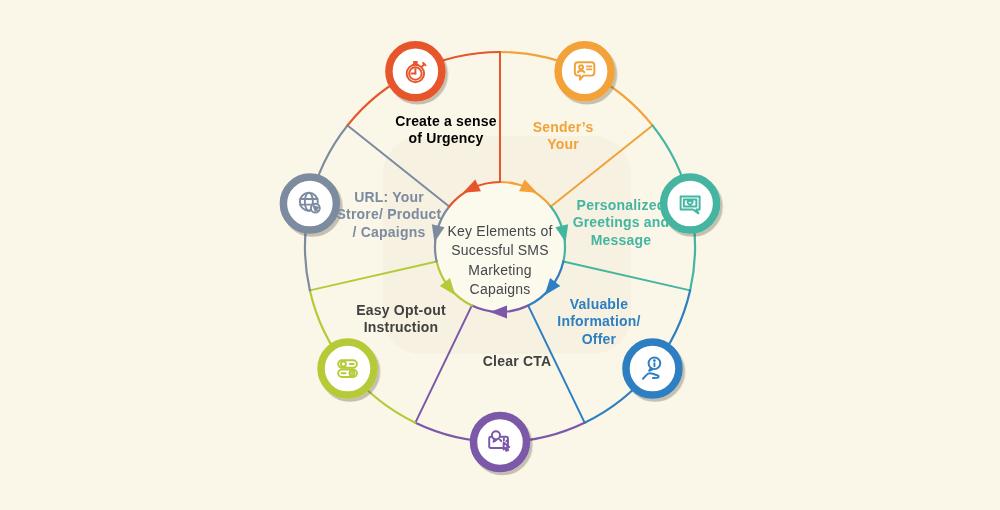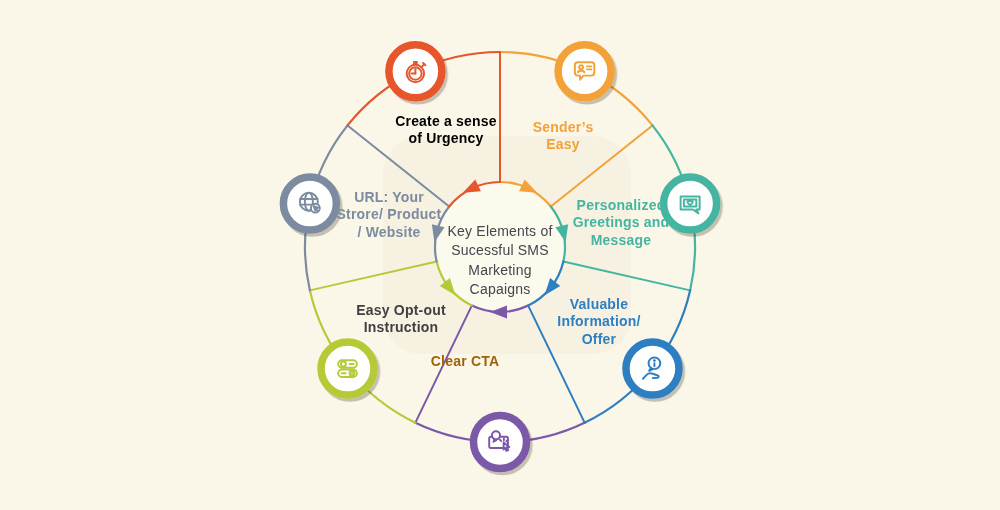--- a/index.html
+++ b/index.html
@@ -174,33 +174,33 @@
               <path d="M17.1 8.3l1.8-1.8"></path>
               <path d="M17.9 5.5l1.9 1.9"></path>
             </g>
           </g>
         </g>
       </g>
   </svg>
 
   <div class="labels" id="labels-root">
       <div class="seg-label" style="left: 563px; top: 136px; color: rgb(242, 162, 56);">Sender’s
-Easy</div>
+Your</div>
       <div class="seg-label" style="left: 599px; top: 322px; color: rgb(46, 127, 194);">Valuable
 Information/
 Offer</div>
       <div class="seg-label" style="left: 621px; top: 223px; color: rgb(68, 181, 161);">Personalized
 Greetings and
 Message</div>
-      <div class="seg-label" style="left: 465px; top: 362px; color: #a16207;">Clear CTA</div>
+      <div class="seg-label" style="left: 517px; top: 362px; color: #404040;">Clear CTA</div>
       <div class="seg-label" style="left: 401px; top: 319px; color: #404040;">Easy Opt-out
 Instruction</div>
       <div class="seg-label" style="left: 389px; top: 215px; color: rgb(124, 139, 160);">URL: Your
 Strore/ Product
-/ Website</div>
+/ Capaigns</div>
       <div class="seg-label" style="left: 446px; top: 130px; color: #000000;">Create a sense
 of Urgency</div>
     </div>
 
   <div class="center-title" style="color: rgb(69, 70, 78);">Key Elements of
 Sucessful SMS
 Marketing
 Capaigns</div>
 </div>
 

